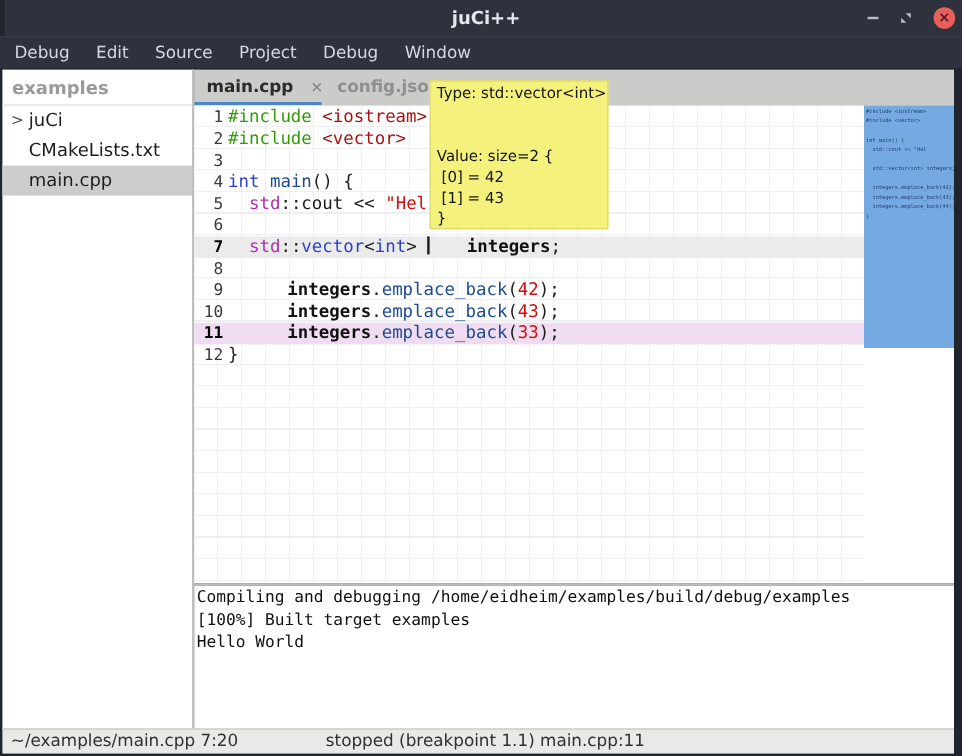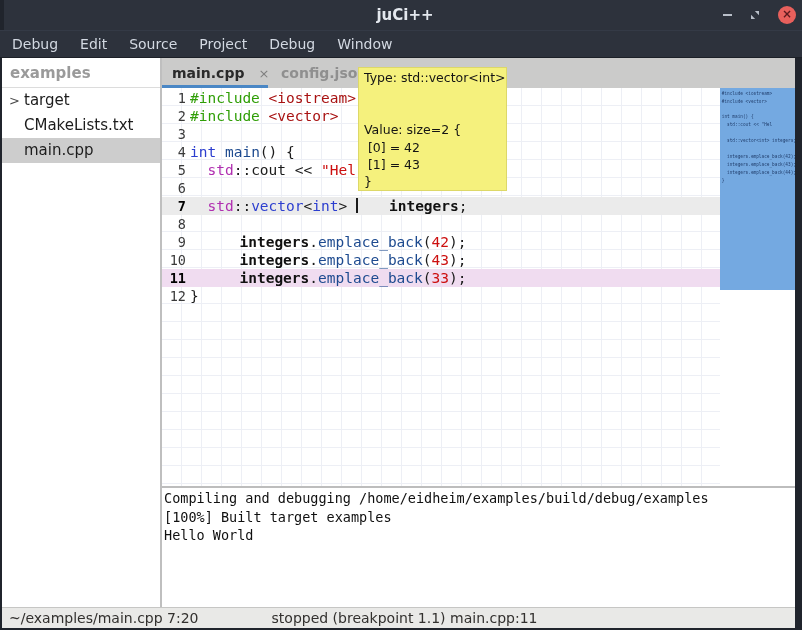--- a/index.html
+++ b/index.html
@@ -99,21 +99,21 @@
     <div class="menu-item">Source</div>
     <div class="menu-item">Project</div>
     <div class="menu-item">Debug</div>
     <div class="menu-item">Window</div>
   </div>
 
 <div class="sidebar">
   <div class="sidebar-header">examples</div>
   <div class="sidebar-sep"></div>
   <div id="tree-items">
-      <div class="tree-item"><span class="tree-chevron">&gt;</span><span>target</span></div>
+      <div class="tree-item"><span class="tree-chevron">&gt;</span><span>juCi</span></div>
       <div class="tree-item"><span>CMakeLists.txt</span></div>
       <div class="tree-item selected"><span>main.cpp</span></div>
     </div>
 </div>
 <div class="vsep"></div>
 
 <div class="tabbar" id="tabbar">
   <div class="tab-underline"></div>
 <div class="tab active" style="left: 10px;"><span class="tab-label">main.cpp</span><span class="tab-close">×</span></div>
     <div class="tab inactive" style="left: 119px;"><span class="tab-label">config.json</span></div>

